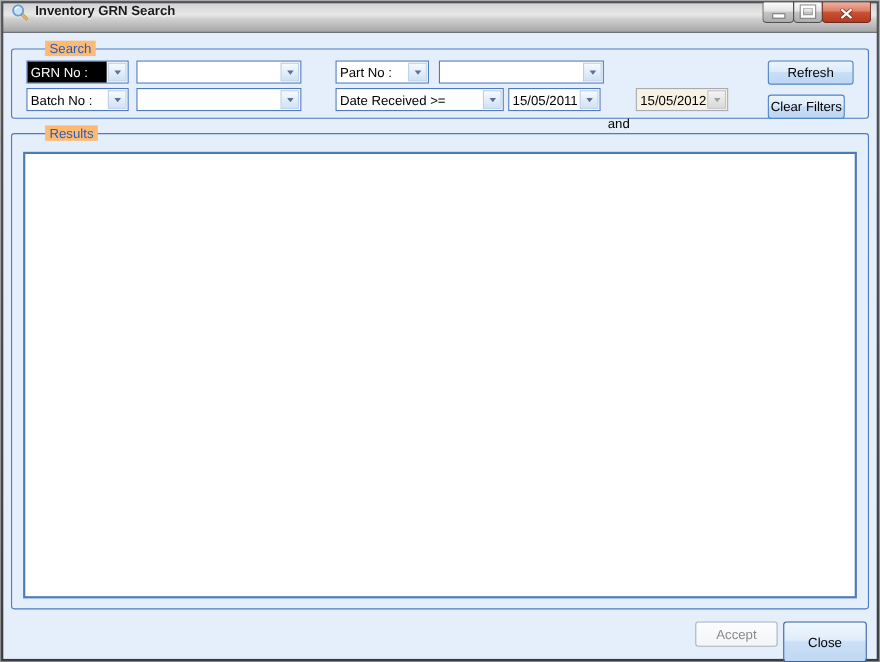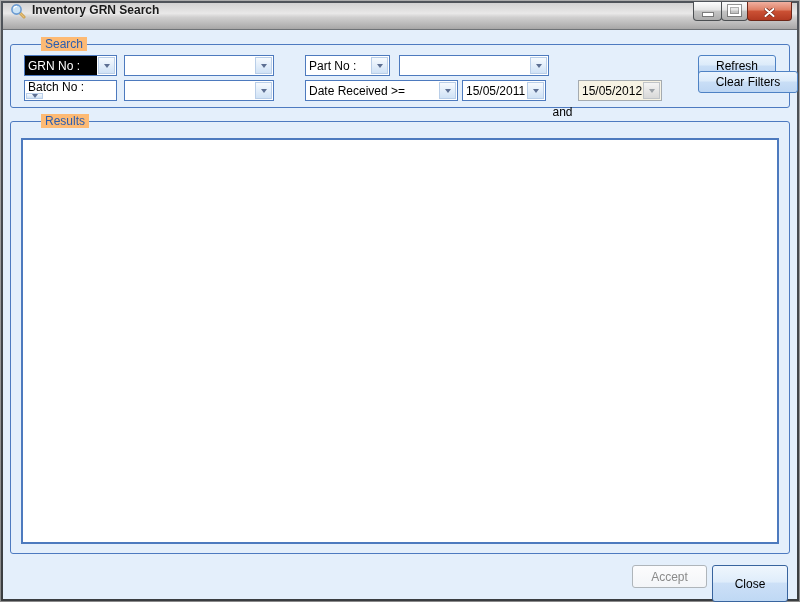--- a/index.html
+++ b/index.html
@@ -152,21 +152,21 @@
 <div class="combo" style="left:399px;top:55px;width:150px;">
   <span class="edit"></span>
   <span class="drop-btn">
       <span class="arrow-down"></span>
     </span>
 </div>
 <div class="btn btn-blue" style="left:698px;top:55px;width:78px;height:22px;">
   <span>Refresh</span>
 </div>
 
-<div class="combo" style="left:24px;top:80px;width:93px;flex-direction:column;">
+<div class="combo" style="left:24px;top:80px;width:93px;">
   <span class="edit">Batch No :</span>
   <span class="drop-btn">
       <span class="arrow-down"></span>
     </span>
 </div>
 <div class="combo" style="left:124px;top:80px;width:150px;">
   <span class="edit"></span>
   <span class="drop-btn">
       <span class="arrow-down"></span>
     </span>
@@ -183,21 +183,21 @@
       <span class="arrow-down"></span>
     </span>
 </div>
 <div class="and-label" style="left:549px;top:80px;width:27px;height:21px;">and</div>
 <div class="combo disabled" style="left:578px;top:80px;width:84px;">
   <span class="edit">15/05/2012</span>
   <span class="drop-btn">
       <span class="arrow-down"></span>
     </span>
 </div>
-<div class="btn btn-blue" style="left:698px;top:71px;width:100px;height:22px;">
+<div class="btn btn-blue" style="left:698px;top:86px;width:70px;height:22px;">
   <span>Clear Filters</span>
 </div>
 
 <div class="groupbox" id="results-group">
   <span class="groupbox-label">Results</span>
 </div>
 <div class="results-panel"></div>
 
 <div class="btn btn-disabled" style="left:632px;top:565px;width:75px;height:23px;" aria-disabled="true">
   <span>Accept</span>

